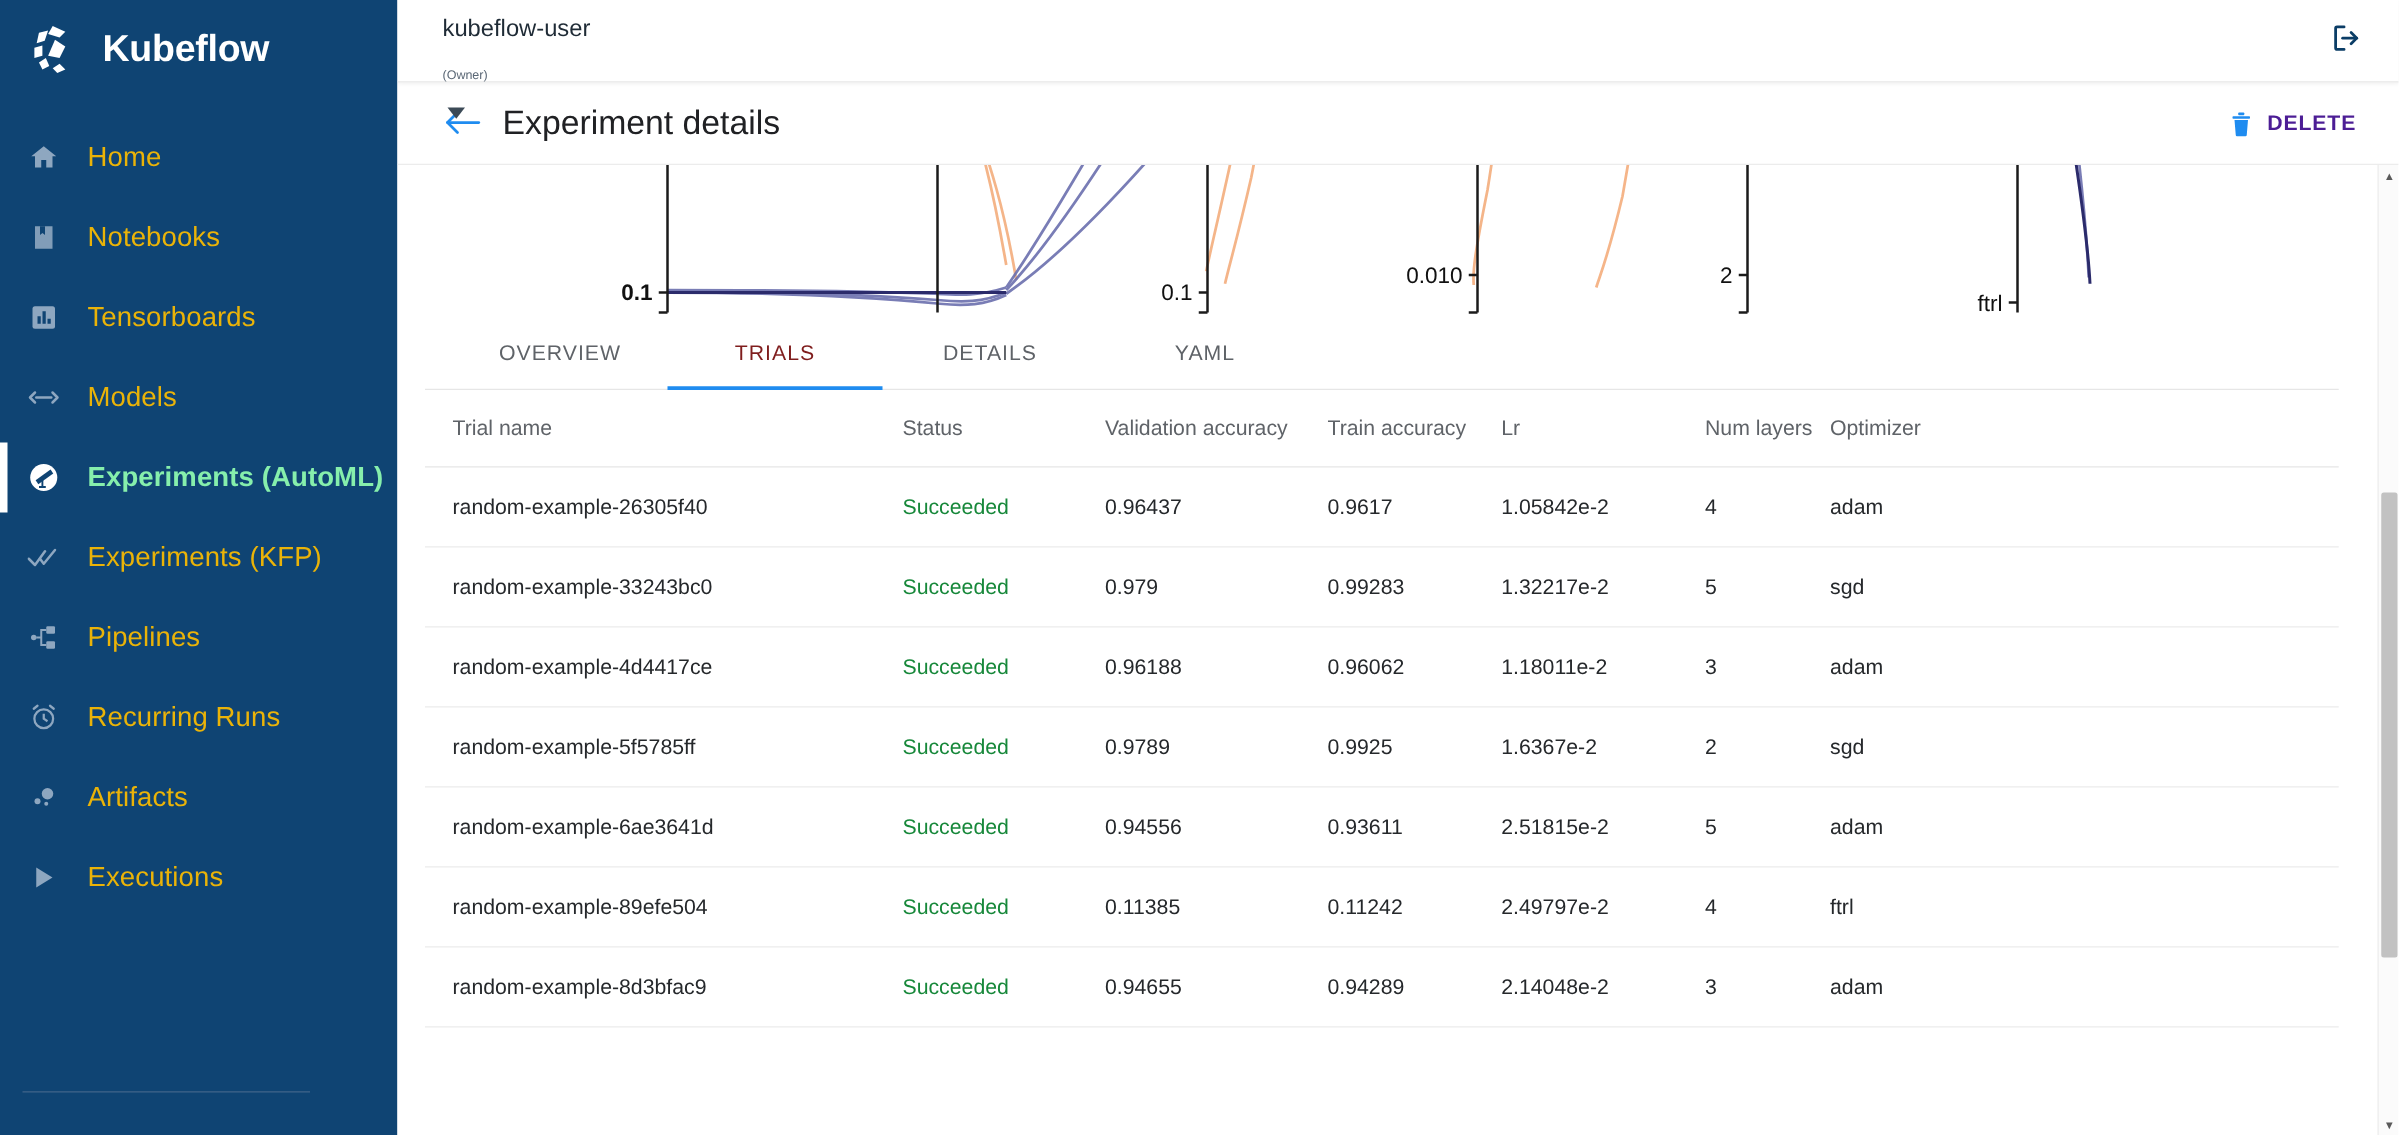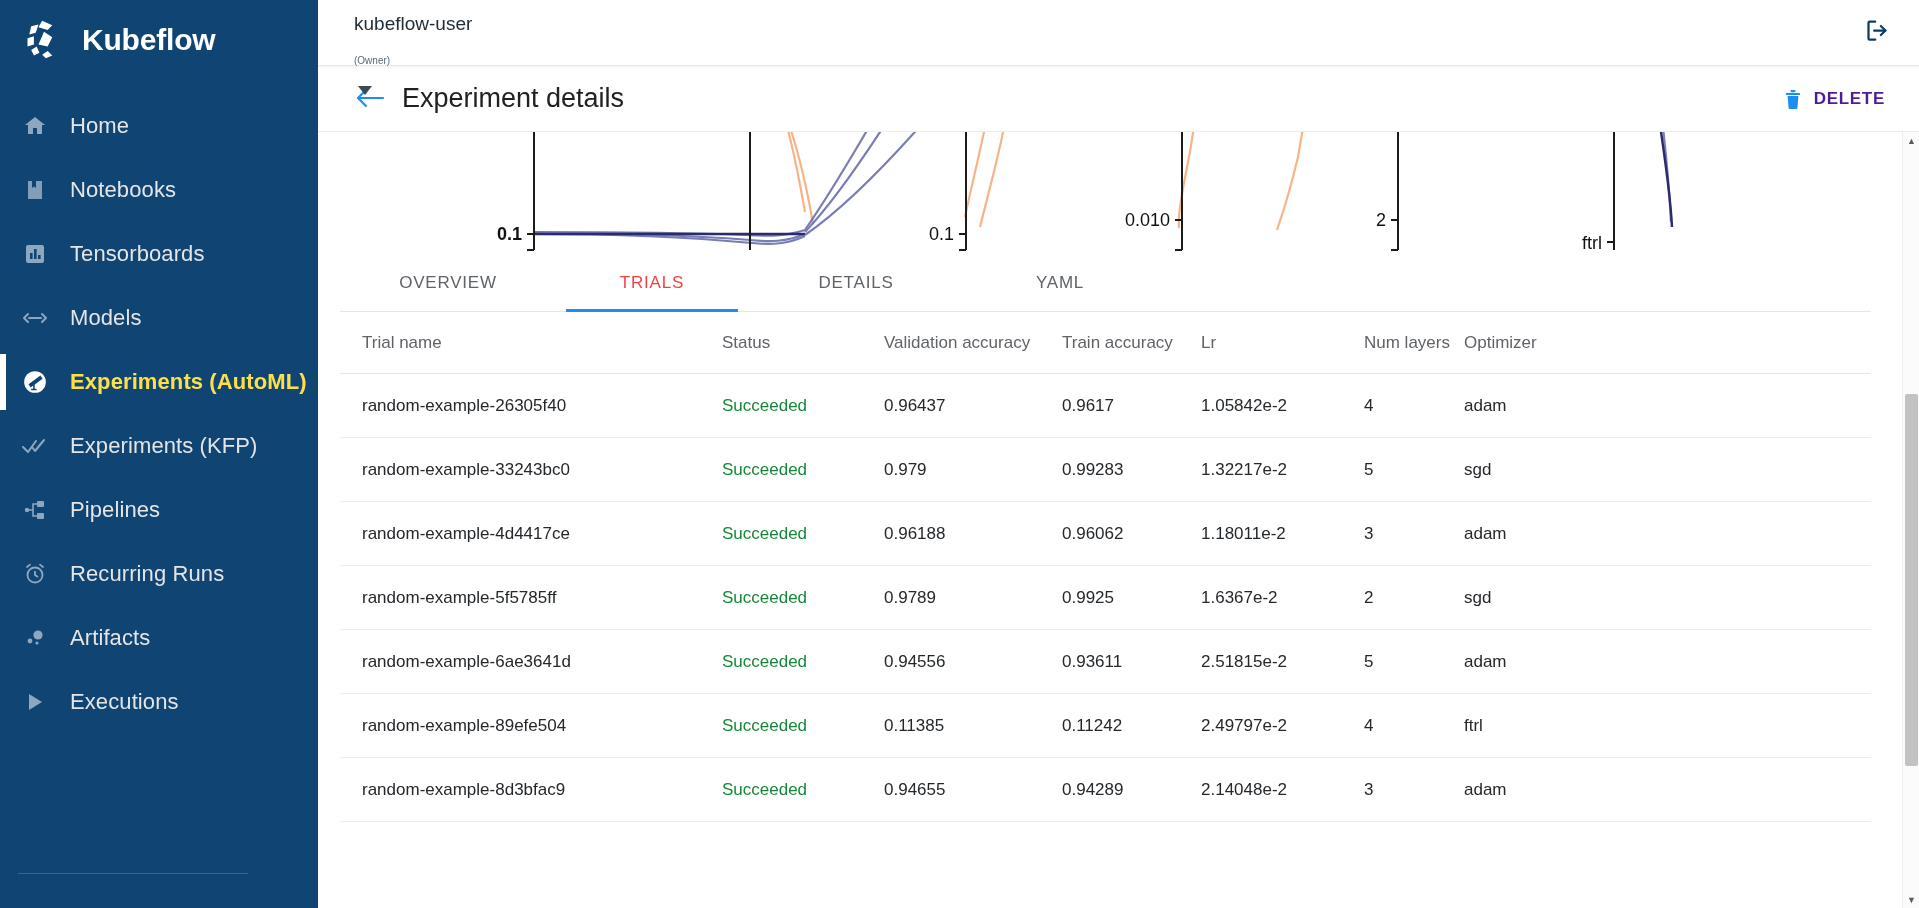--- a/index.html
+++ b/index.html
@@ -32,28 +32,28 @@
     display: flex; align-items: center; gap: 22px;
     height: 64px; padding-left: 22px;
     position: relative; cursor: pointer;
   }
   .nav-item .ico {
     width: 26px; height: 26px; flex: none;
     display: flex; align-items: center; justify-content: center;
     color: #8ea7c0;
   }
   .nav-item .lbl {
-    color: #e5e5e5; font-size: 22px; letter-spacing: 0.1px;
+    color: #eab308; font-size: 22px; letter-spacing: 0.1px;
   }
   .nav-item.active::before {
     content: ""; position: absolute; left: 0; top: 4px;
     width: 6px; height: 56px; background: #ffffff;
   }
   .nav-item.active .ico { color: #ffffff; }
-  .nav-item.active .lbl { color: #fde047; font-weight: 600; }
+  .nav-item.active .lbl { color: #86efac; font-weight: 600; }
   .sidebar-divider {
     position: absolute; left: 18px; right: 70px; bottom: 34px;
     height: 1px; background: #41648a;
   }
 
   
   .main {
     flex: 1; height: 908px; position: relative;
     display: flex; flex-direction: column; background: #ffffff;
     overflow: hidden;
@@ -123,29 +123,29 @@
     position: relative; height: 122px; width: 100%;
     overflow: hidden;
   }
   .chart-svg { position: absolute; left: 0; top: -420px; }
 
   
   .tabs {
     display: flex; align-items: center;
     height: 58px; padding-left: 22px;
     border-bottom: 1px solid #e6e6e6;
-    margin-left: 22px; margin-right: 48px; gap: 32px;
+    margin-left: 22px; margin-right: 48px;
   }
   .tab {
     position: relative; height: 58px;
     display: flex; align-items: center; justify-content: center;
     min-width: 172px; padding: 0 22px; cursor: pointer;
     font-size: 17px; letter-spacing: 0.8px; color: #5f6368;
   }
-  .tab.active { color: #ef4444; }
+  .tab.active { color: #7f1d1d; }
   .tab.active::after {
     content: ""; position: absolute; bottom: 0; left: 0; right: 0;
     height: 3px; background: #1f8cf0;
   }
 
   
   .table { width: 100%; padding: 0 48px 0 22px; }
   .trow {
     display: flex; align-items: center;
     height: 64px; padding-left: 22px;

